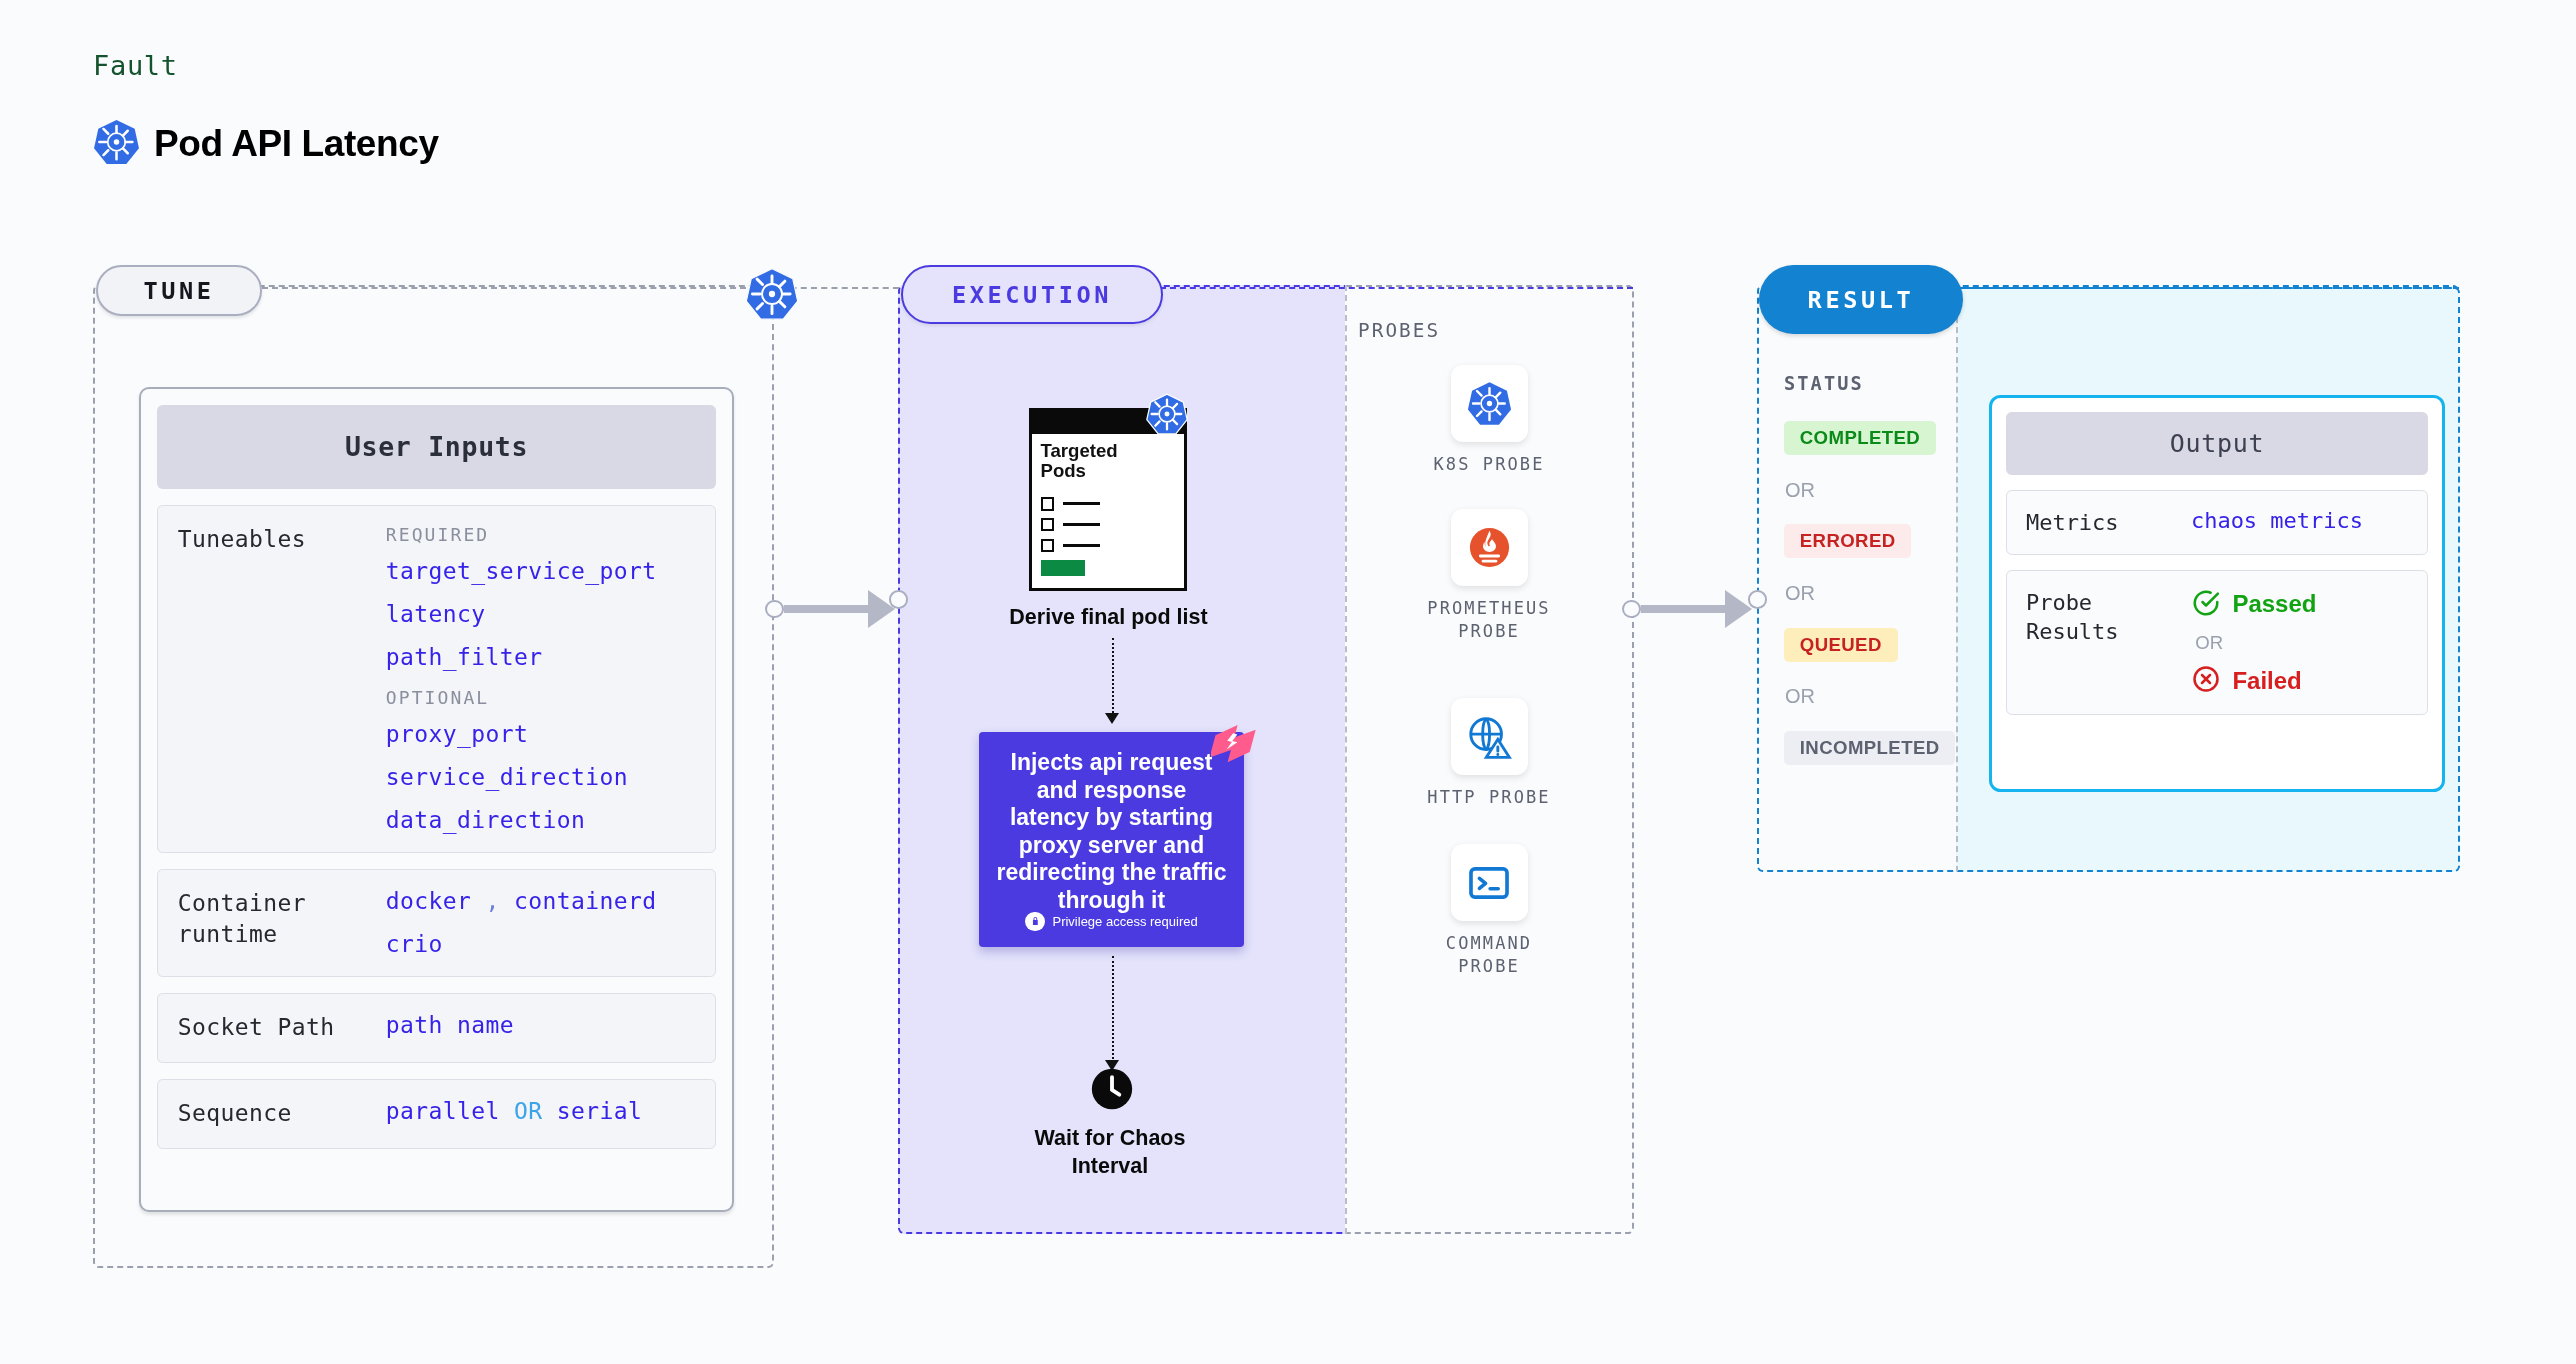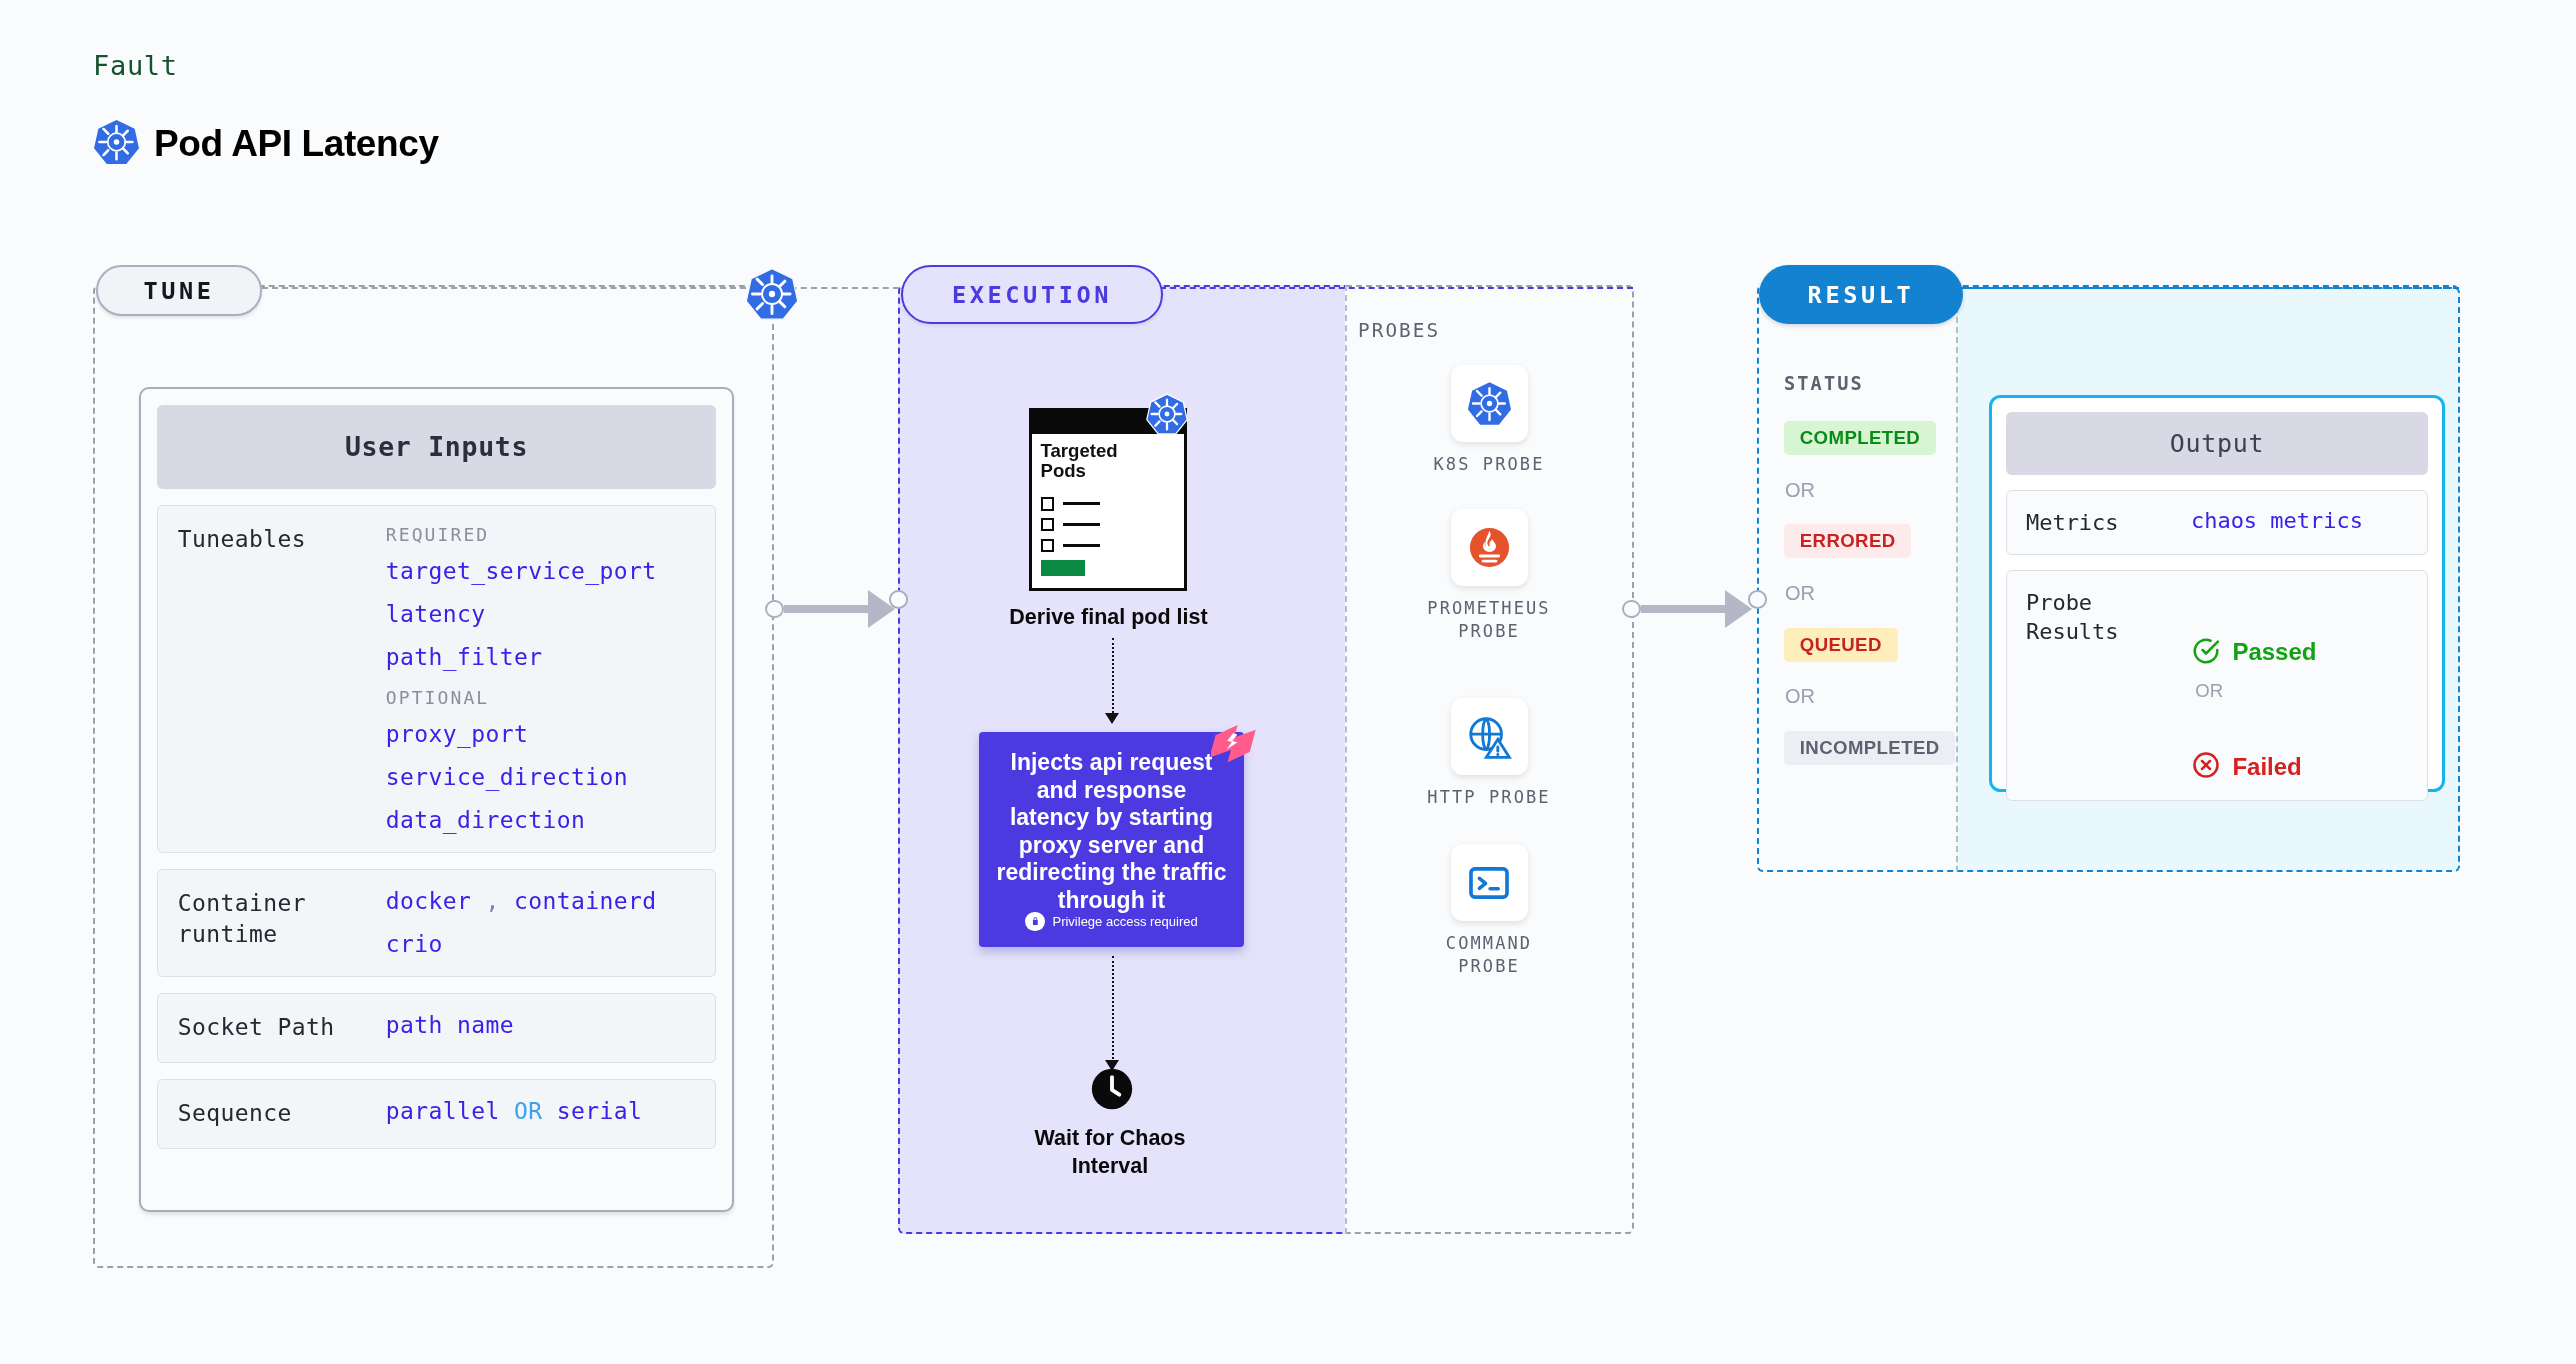--- a/index.html
+++ b/index.html
@@ -40,21 +40,21 @@
     left: 96px; top: 265px; width: 166px; height: 51px;
     background: #f2f3f7; border: 2.1px solid #a9aec0; color: #15171f; font-size: 23.6px;
     box-shadow: 0 2.1px 3.6px rgba(0,0,0,.10);
   }
   .pill-exec {
     left: 901px; top: 265px; width: 262px; height: 59px;
     background: #e4e3fb; border: 2.9px solid #4a3ae0; color: #4a3ae0; font-size: 23.6px;
     box-shadow: 0 2.1px 3.6px rgba(0,0,0,.08);
   }
   .pill-result {
-    left: 1759px; top: 265px; width: 204px; height: 59px;
+    left: 1759px; top: 265px; width: 204px; height: 69px;
     background: #1282d1; border: none; color: #fff; font-size: 23.6px;
     box-shadow: 0 2.1px 4.3px rgba(0,0,0,.15);
   }
 
   
   .k8s-badge { position: absolute; left: 744px; top: 266px; width: 56px; height: 56px; z-index: 9; }
 
   
   .ui-card {
     position: absolute; left: 139px; top: 387px; width: 595px; height: 825px;
@@ -181,21 +181,21 @@
     height: 63px; background: #d8d9e4; border-radius: 5.7px;
     display: flex; align-items: center; justify-content: center;
     font-size: 25px; color: #3c4051; letter-spacing: 0.7px;
   }
   .out-sub {
     margin-top: 14.3px; background: #fafbfd; border: 1.4px solid #dcdfe6; border-radius: 5.7px;
     padding: 17px 18.6px; display: flex;
   }
   .out-lbl { font-size: 22px; color: #26282f; width: 165px; flex: none; line-height: 1.35; }
   .out-val { font-size: 22px; color: #3622e8; }
-  .res-row { display: flex; align-items: center; gap: 11.5px; margin-top: 48px; }
+  .res-row { display: flex; align-items: center; gap: 11.5px; }
   .res-text { font-family: "Liberation Sans", sans-serif; font-weight: bold; font-size: 24px; }
   .res-pass { color: #12a312; } .res-fail { color: #d62020; }
   .out-or { font-family: "Liberation Sans", sans-serif; font-size: 18.6px; color: #9aa0ad; margin: 11.5px 0 10px 4.3px; }
 
   
   .conn { position: absolute; display: flex; align-items: center; z-index: 6; }
   .conn-dot {
     width: 18.6px; height: 18.6px; border-radius: 50%;
     background: #fafbfd; border: 2.9px solid #a9aec0; flex: none;
   }

